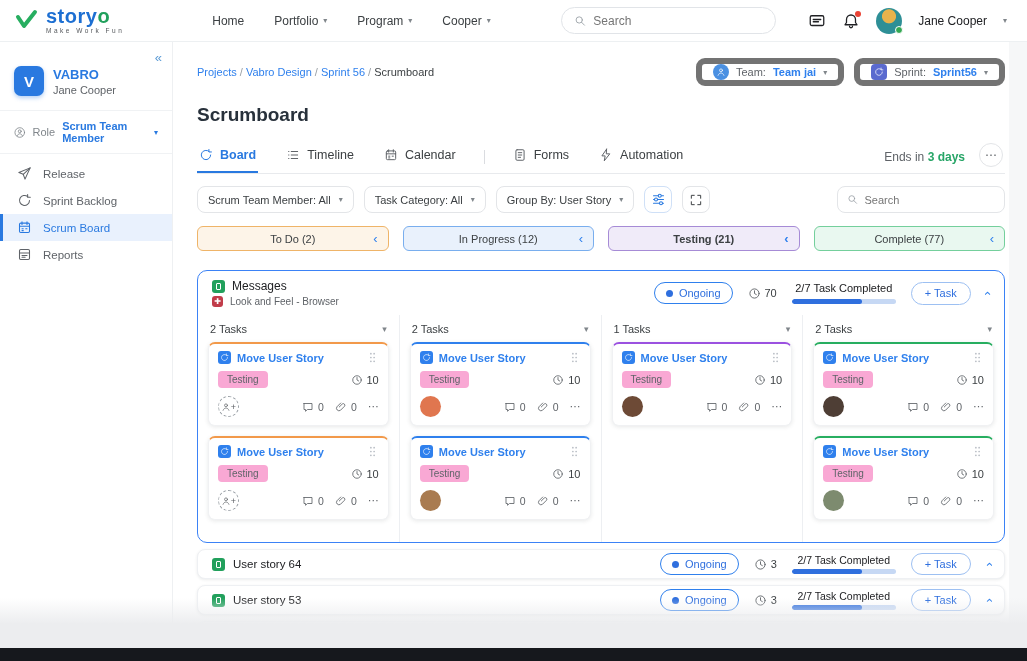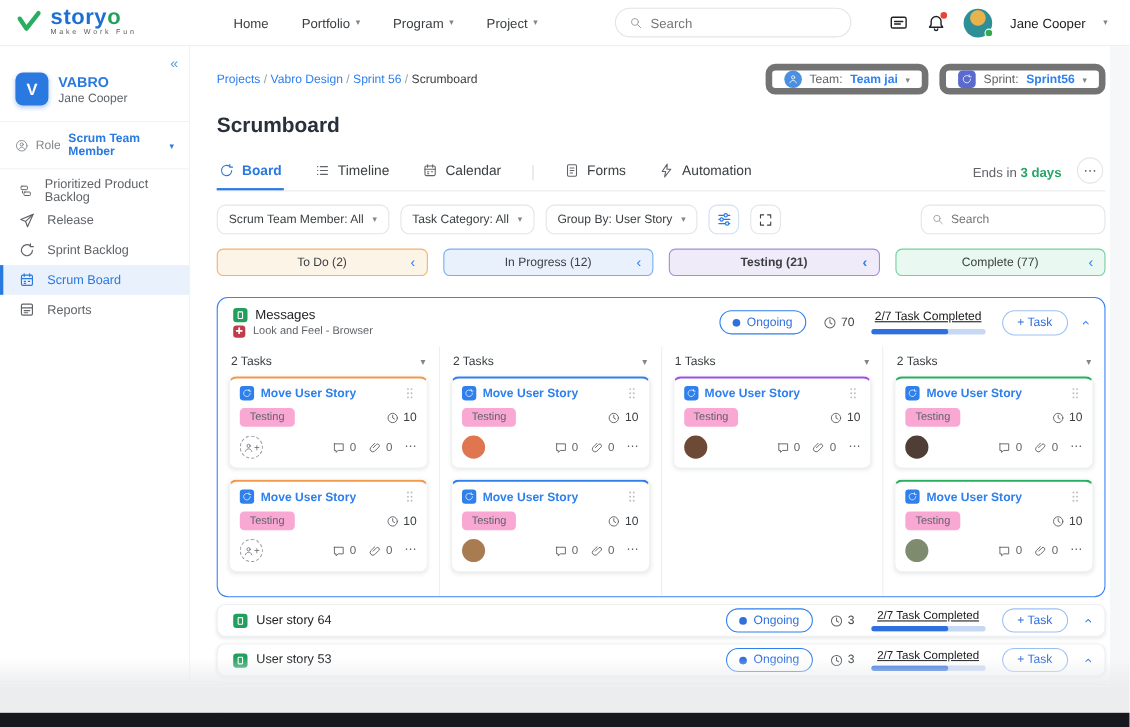--- a/index.html
+++ b/index.html
@@ -93,21 +93,21 @@
   .story-ic i { width:5px; height:7px; border:1.5px solid #fff; border-radius:1px; }
   .lf-ic { width:11px; height:11px; border-radius:3px; background:#c13c4a; color:#fff; font-size:8px; display:inline-flex; align-items:center; justify-content:center; flex:none; }
   .s-line1 { display:flex; align-items:center; gap:7px; font-size:12px; color:#202124; }
   .s-line2 { display:flex; align-items:center; gap:7px; font-size:10px; color:#5f6368; margin-top:3px; }
   .meta { margin-left:auto; display:flex; align-items:center; gap:15px; }
   .pill-status { display:flex; align-items:center; gap:6px; height:22px; padding:0 11px; border:1px solid #2f80ed; border-radius:12px; color:#2f6fde; font-size:11px; background:#fff; }
   .pill-status .dot { width:7px; height:7px; border-radius:50%; background:#2f6fde; }
   .hrs { display:flex; align-items:center; gap:4px; color:#3c4043; font-size:11px; }
   .hrs .t-ic { color:#5f6368; }
   .prog { width:104px; text-align:center; }
-  .prog-label { font-size:11px; color:#202124;text-decoration:underline; }
+  .prog-label { font-size:11px; color:#202124; }
   .track { margin-top:5px; height:5px; border-radius:3px; background:#c6d8f4; overflow:hidden; }
   .fill { height:100%; border-radius:3px; background:#2f6fde; }
   .add-task { height:23px; padding:0 13px; border:1px solid #9dc0f2; border-radius:12px; background:#fff; color:#2f6fde; font-size:11px; cursor:pointer; font-family:"Liberation Sans",sans-serif; }
   .chev-btn { color:#2f80ed; cursor:pointer; display:inline-flex; }
   .rot-up { transform:rotate(90deg); display:inline-block; font-size:13px; }
   .rot-down { transform:rotate(-90deg) scaleX(-1); display:inline-block; font-size:13px; }
 
   .lanes { display:flex; margin-top:2px; }
   .lane { flex:1; padding:6px 10px 12px; }
   .lane + .lane { border-left:1px solid #edeff2; }
@@ -252,21 +252,21 @@
       </a>
     <a href="#">
         <span>Portfolio</span>
         <span class="caret">▾</span>
       </a>
     <a href="#">
         <span>Program</span>
         <span class="caret">▾</span>
       </a>
     <a href="#">
-        <span>Project</span>
+        <span>Cooper</span>
         <span class="caret">▾</span>
       </a>
   </nav>
   <div class="searchpill">
     <svg class="ic" width="14" height="14" viewBox="0 0 24 24">
         <use href="#sym-search"></use>
       </svg>
     <input placeholder="Search" style="">
   </div>
   <div class="top-right">
@@ -302,26 +302,20 @@
       <svg class="ic" width="15" height="15" viewBox="0 0 24 24">
           <circle cx="12" cy="12" r="10"></circle>
           <circle cx="12" cy="9.5" r="3"></circle>
           <path d="M6.5 19c1.2-3 3.4-4.3 5.5-4.3s4.3 1.3 5.5 4.3"></path>
         </svg>
       <span>Role</span>
       <span class="role-val">Scrum Team Member</span>
       <span class="caret" style="color:#2979e0">▾</span>
     </div>
     <nav class="side-menu">
-      <div class="side-item">
-        <svg class="ic" width="15" height="15" viewBox="0 0 24 24">
-            <use href="#sym-backlog"></use>
-          </svg>
-        <span>Prioritized Product Backlog</span>
-      </div>
       <div class="side-item">
         <svg class="ic" width="15" height="15" viewBox="0 0 24 24">
             <use href="#sym-plane"></use>
           </svg>
         <span>Release</span>
       </div>
       <div class="side-item">
         <svg class="ic" width="15" height="15" viewBox="0 0 24 24">
             <use href="#sym-loop"></use>
           </svg>

